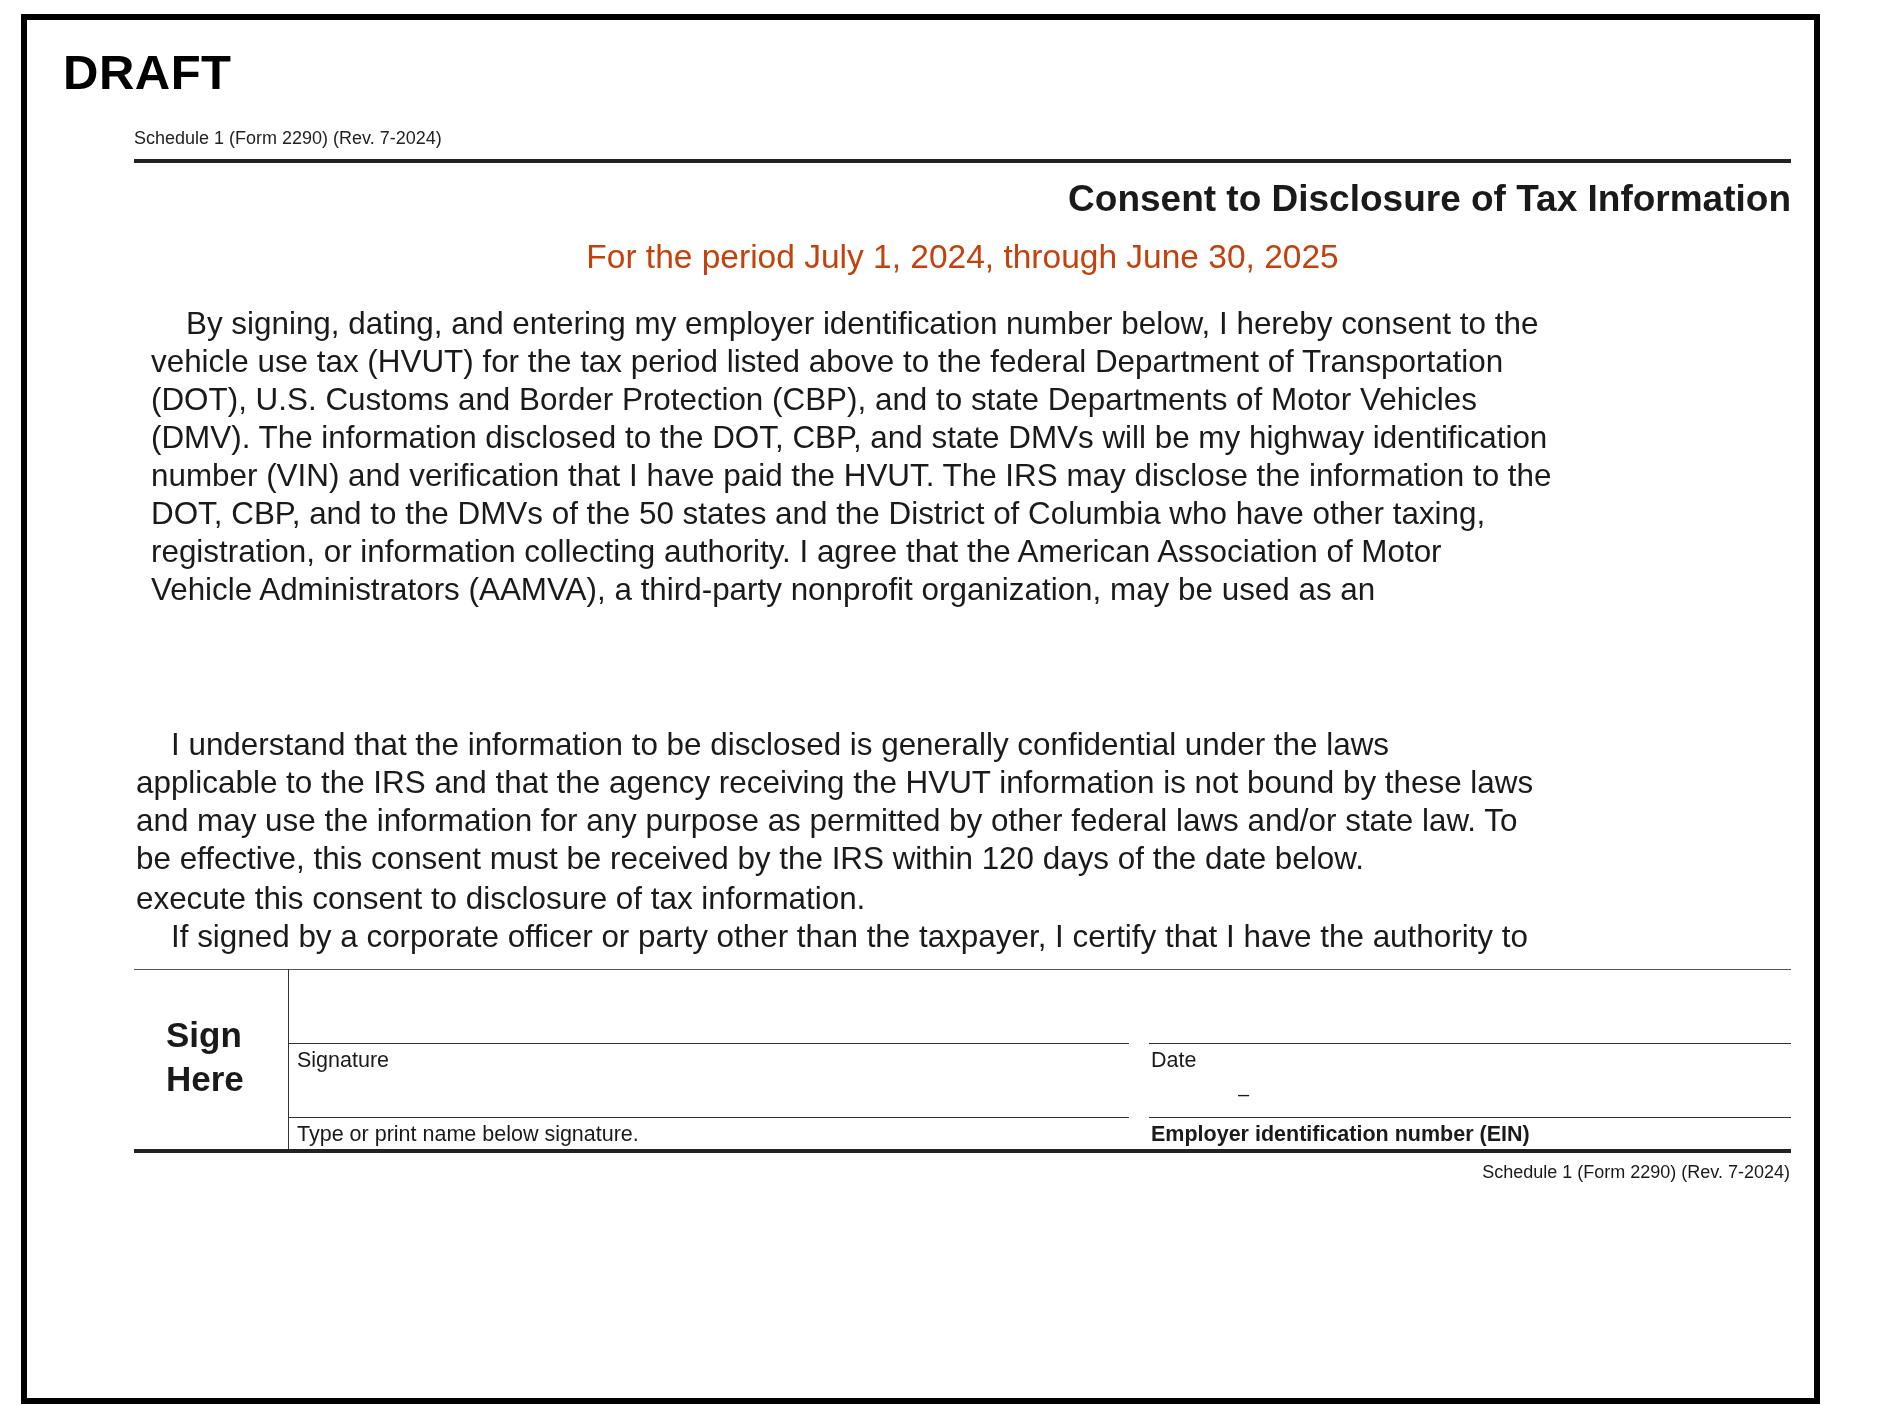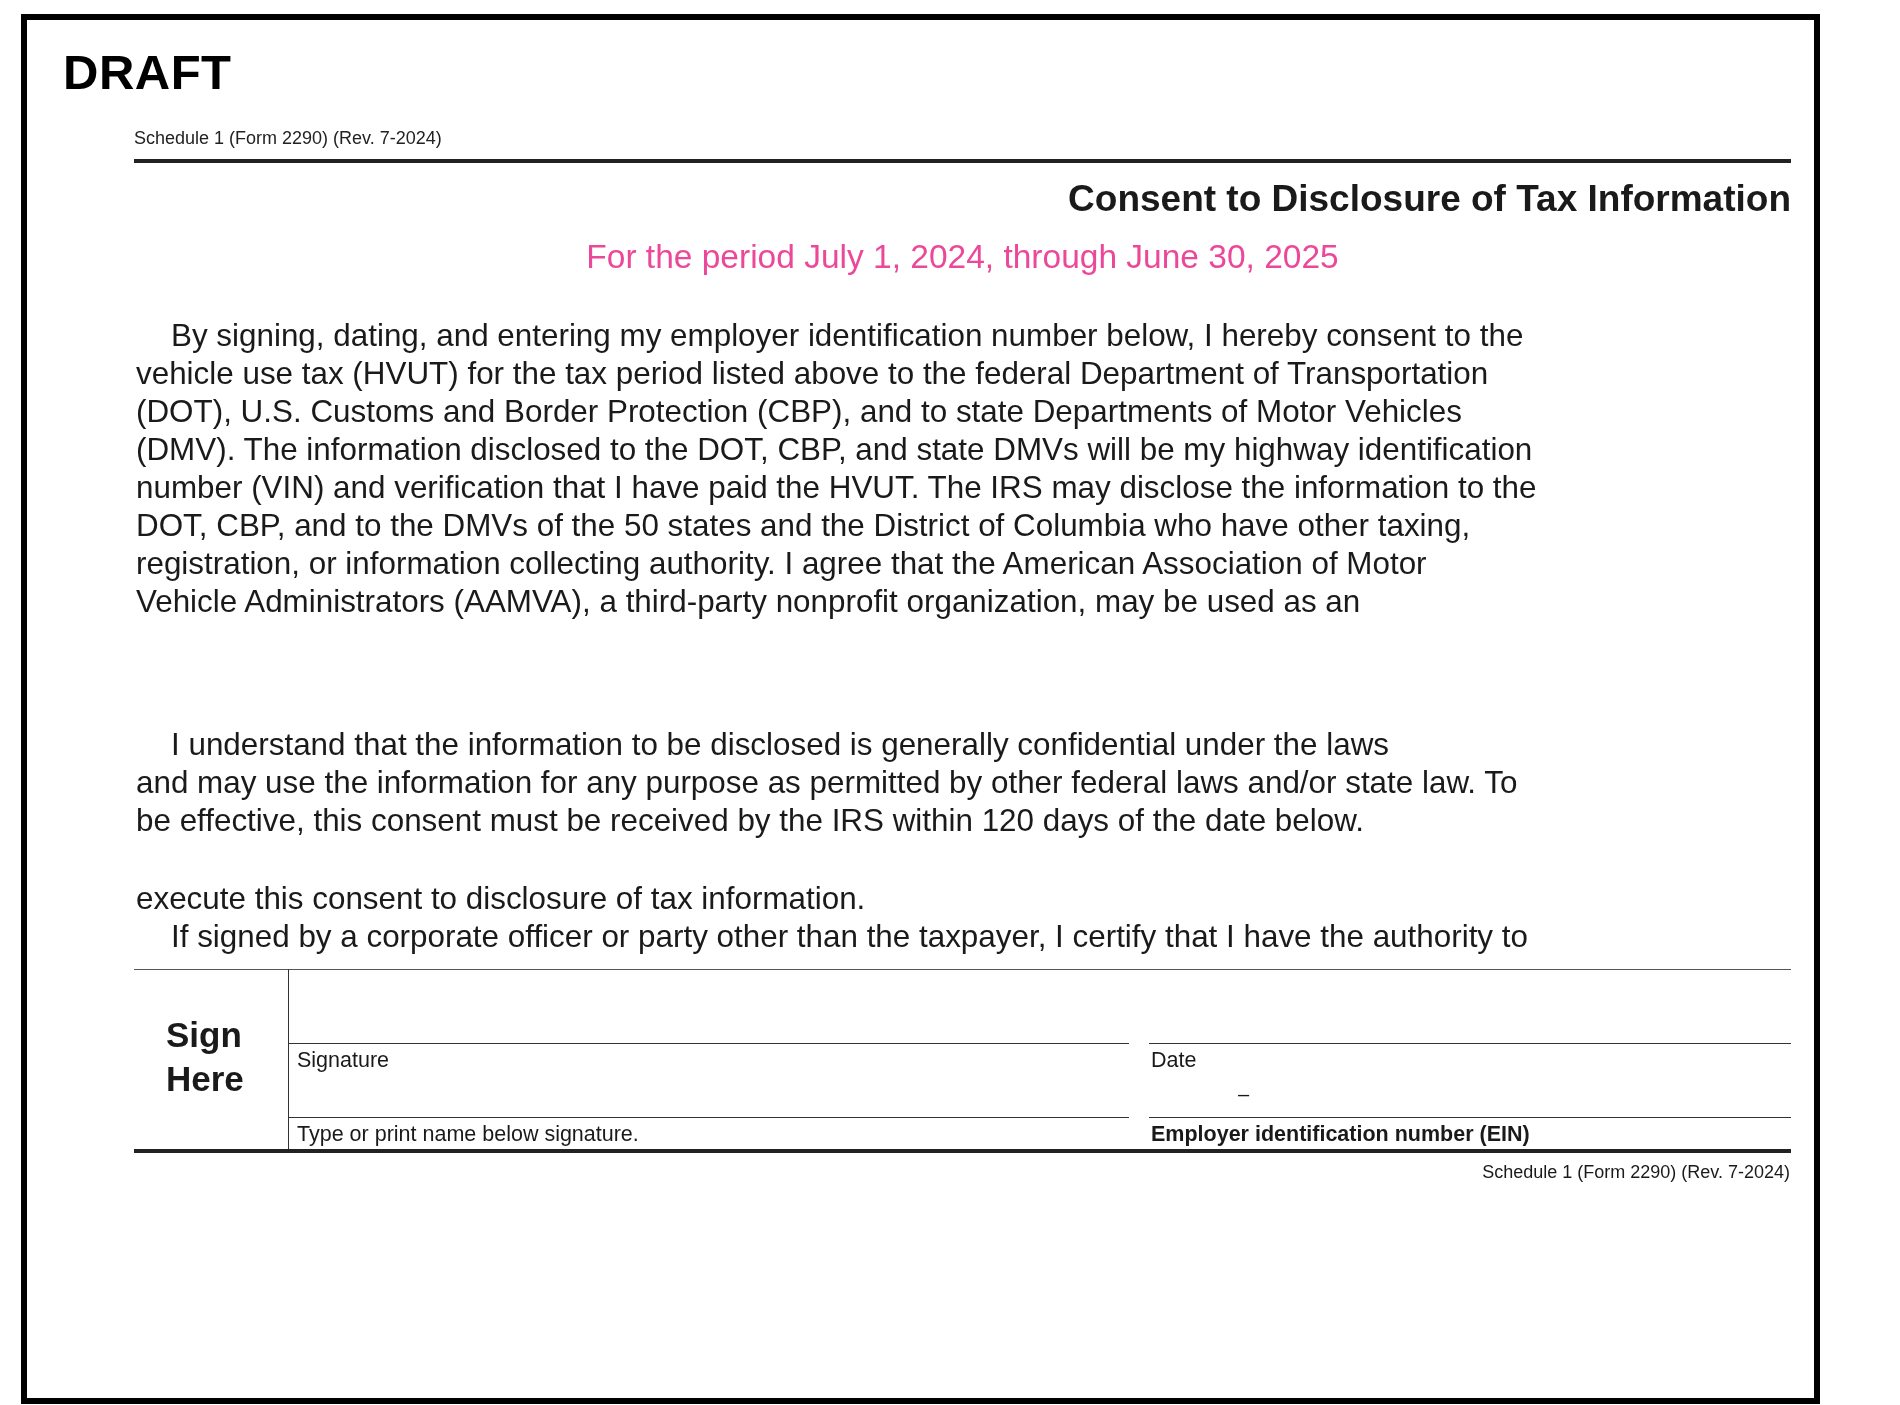--- a/index.html
+++ b/index.html
@@ -2,21 +2,21 @@
 <html><head>
   <meta charset="utf-8">
   <style>
     html, body { margin: 0; padding: 0; background: #ffffff; }
     body { width: 1900px; height: 1405px; position: relative; overflow: hidden; font-family: "Liberation Sans", sans-serif; color: #1a1a1a; }
     .frame { position: absolute; left: 21px; top: 14px; width: 1787px; height: 1378px; border: 6px solid #000; box-sizing: content-box; }
     .draft { position: absolute; left: 63px; top: 48px; font-size: 49px; font-weight: bold; color: #000; letter-spacing: 0.5px; line-height: 1; }
     .form-id { position: absolute; left: 134px; top: 129px; font-size: 18px; color: #222; line-height: 1; }
     .rule-thick { position: absolute; left: 134px; width: 1657px; height: 4px; background: #222; }
     .title { position: absolute; left: 134px; width: 1657px; top: 180px; text-align: right; font-size: 37px; font-weight: bold; line-height: 1; color: #1a1a1a; }
-    .subtitle { position: absolute; left: 134px; width: 1657px; top: 240px; text-align: center; font-size: 33.5px; line-height: 1; color: #ec4899; }
+    .subtitle { position: absolute; left: 134px; width: 1657px; top: 240px; text-align: center; font-size: 33.5px; line-height: 1; color: #c2410c; }
     .para { position: absolute; left: 136px; width: 1660px; font-size: 31.4px; line-height: 38px; color: #1a1a1a; }
     .para .ln { display: block; white-space: nowrap; }
     .para .ln.indent { padding-left: 35px; }
     .rule-thin { position: absolute; height: 1px; background: #555; }
     .rule-line { position: absolute; height: 1px; background: #333; }
     .vdiv { position: absolute; left: 288px; top: 969px; width: 1px; height: 183px; background: #333; }
     .sign-here { position: absolute; left: 166px; top: 1013px; font-size: 35px; font-weight: bold; line-height: 44px; color: #1a1a1a; }
     .label { position: absolute; font-size: 21.5px; line-height: 1; color: #1a1a1a; }
     .label.bold { font-weight: bold; }
     .dash { position: absolute; left: 1238px; top: 1084px; font-size: 20px; line-height: 1; color: #1a1a1a; }
@@ -29,33 +29,34 @@
 <div class="frame"></div>
 
 <div class="draft">DRAFT</div>
 
 <div class="form-id">Schedule 1 (Form 2290) (Rev. 7-2024)</div>
 <div class="rule-thick" style="top:159px;"></div>
 
 <div class="title">Consent to Disclosure of Tax Information</div>
 <div class="subtitle">For the period July 1, 2024, through June 30, 2025</div>
 
-<div class="para" style="top:317px;">
+<div class="para" style="top:305px;margin-left:15px;">
   <span class="ln indent">By signing, dating, and entering my employer identification number below, I hereby consent to the</span>
   <span class="ln">vehicle use tax (HVUT) for the tax period listed above to the federal Department of Transportation</span>
   <span class="ln">(DOT), U.S. Customs and Border Protection (CBP), and to state Departments of Motor Vehicles</span>
   <span class="ln">(DMV). The information disclosed to the DOT, CBP, and state DMVs will be my highway identification</span>
   <span class="ln">number (VIN) and verification that I have paid the HVUT. The IRS may disclose the information to the</span>
   <span class="ln">DOT, CBP, and to the DMVs of the 50 states and the District of Columbia who have other taxing,</span>
   <span class="ln">registration, or information collecting authority. I agree that the American Association of Motor</span>
   <span class="ln">Vehicle Administrators (AAMVA), a third-party nonprofit organization, may be used as an</span>
 </div>
 
 <div class="para" style="top:710px;margin-top:16px;">
   <span class="ln indent">I understand that the information to be disclosed is generally confidential under the laws</span>
+  <span class="ln">applicable to the IRS and that the agency receiving the HVUT information is not bound by these laws</span>
   <span class="ln">and may use the information for any purpose as permitted by other federal laws and/or state law. To</span>
   <span class="ln">be effective, this consent must be received by the IRS within 120 days of the date below.</span>
 </div>
 
 <div class="para" style="top:880px;">
   <span class="ln">execute this consent to disclosure of tax information.</span>
   <span class="ln indent">If signed by a corporate officer or party other than the taxpayer, I certify that I have the authority to</span>
 </div>
 
 <div class="rule-thin" style="left:134px; width:1657px; top:969px;"></div>

